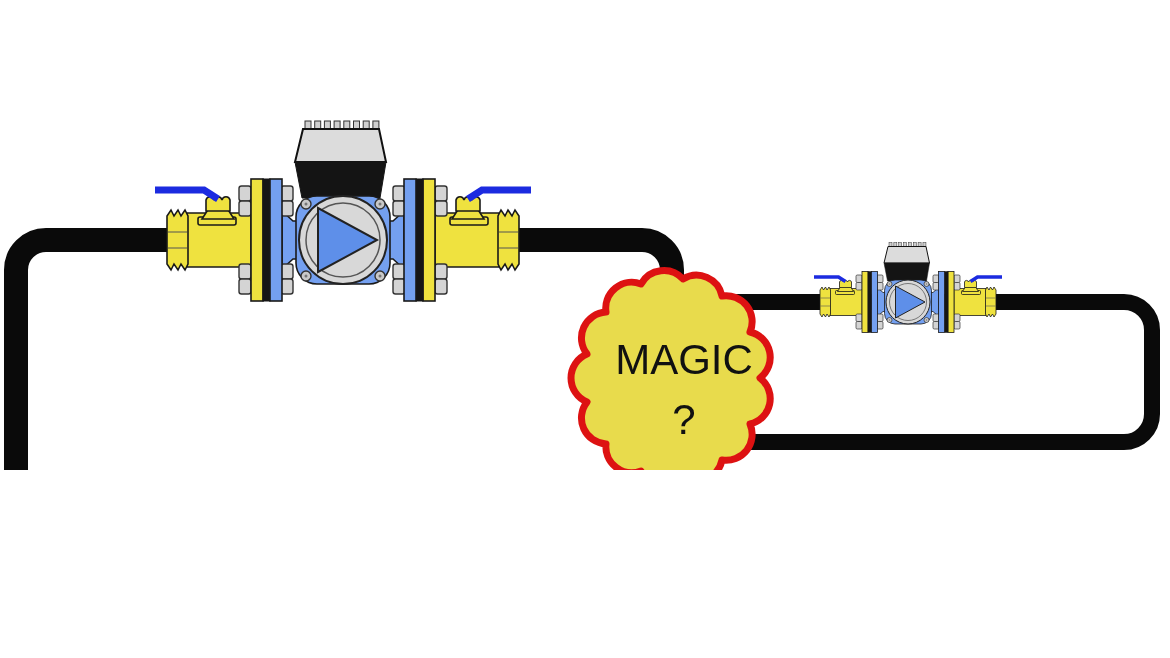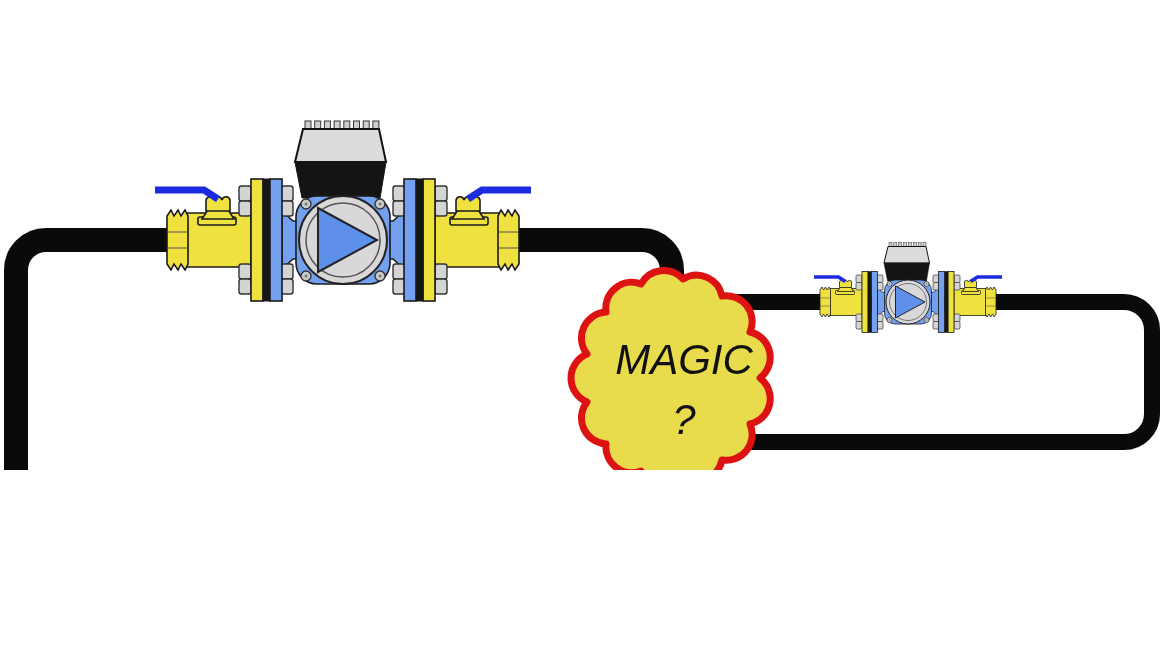--- a/index.html
+++ b/index.html
@@ -1,16 +1,16 @@
 <!DOCTYPE html>
 <html><head>
 <meta charset="utf-8">
 <style>
   html,body{margin:0;padding:0;background:#ffffff;}
-  .stage{position:relative;width:1170px;height:470px;background:#ffffff;overflow:hidden;font-style:italic;}
+  .stage{position:relative;width:1170px;height:470px;background:#ffffff;overflow:hidden;}
   svg{display:block;}
   .yellow{fill:#EFE23F;stroke:#1a1a1a;stroke-width:1.6;}
   .blue{fill:#74A0F0;stroke:#1a1a1a;stroke-width:1.6;}
   .gasket{fill:#161616;stroke:#161616;stroke-width:1;}
   .bolt{fill:#D4D4D4;stroke:#333;stroke-width:1.4;}
   .graytop{fill:#DCDCDC;stroke:#111;stroke-width:2;}
   .blackbox{fill:#141414;stroke:#141414;stroke-width:1;}
   .pin{fill:#CFCFCF;stroke:#333;stroke-width:1;}
   .screw{fill:#C9C9C9;stroke:#333;stroke-width:1.4;}
   .screwdot{fill:#777;stroke:none;}

